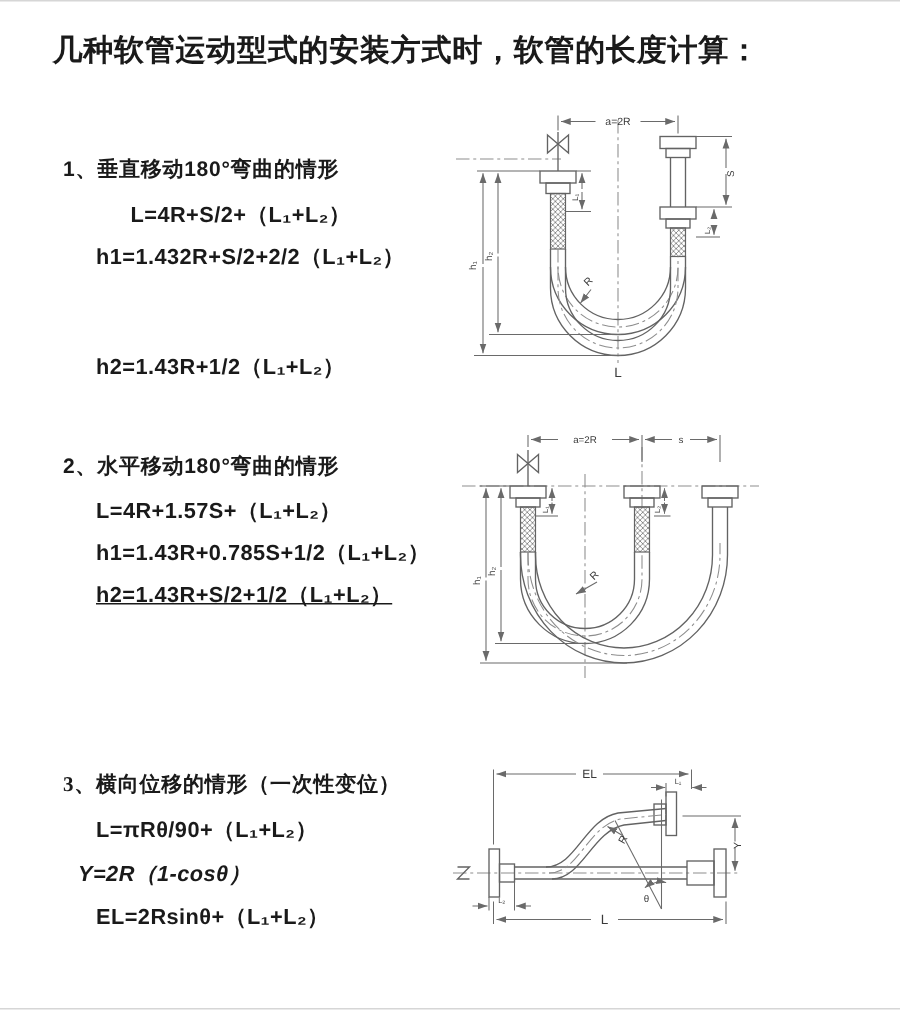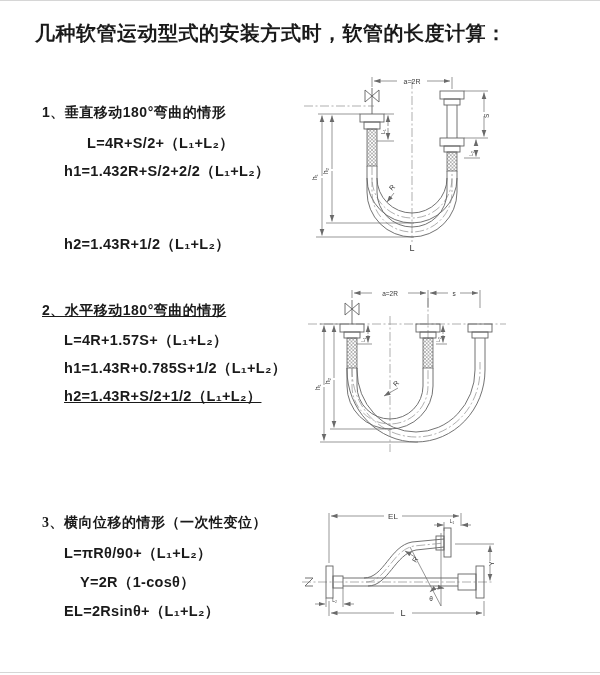--- a/index.html
+++ b/index.html
@@ -35,28 +35,28 @@
 <div class="page-edge edge-top"></div>
 <div class="page-edge edge-bottom"></div>
 
 <div class="title">几种软管运动型式的安装方式时，软管的长度计算：</div>
 
 <div class="sec-heading" style="left:42px; top:104px;">1、垂直移动180°弯曲的情形</div>
 <div class="formula" style="left:64px; top:134px;margin-left:23px;">L=4R+S/2+（L₁+L₂）</div>
 <div class="formula" style="left:64px; top:162px;">h1=1.432R+S/2+2/2（L₁+L₂）</div>
 <div class="formula" style="left:64px; top:190px;margin-top:45px;">h2=1.43R+1/2（L₁+L₂）</div>
 
-<div class="sec-heading" style="left:42px; top:302px;text-decoration:underline;">2、水平移动180°弯曲的情形</div>
+<div class="sec-heading" style="left:42px; top:302px;">2、水平移动180°弯曲的情形</div>
 <div class="formula" style="left:64px; top:331px;">L=4R+1.57S+（L₁+L₂）</div>
 <div class="formula" style="left:64px; top:359px;">h1=1.43R+0.785S+1/2（L₁+L₂）</div>
 <div class="formula" style="left:64px; top:387px;text-decoration:underline;">h2=1.43R+S/2+1/2（L₁+L₂）</div>
 
 <div class="sec-heading" style="left:42px; top:514px;font-family:Liberation Serif, serif;">3、横向位移的情形（一次性变位）</div>
 <div class="formula" style="left:64px; top:544px;">L=πRθ/90+（L₁+L₂）</div>
-<div class="formula" style="left:80px; top:573px;">Y=2R（1-cosθ）</div>
+<div class="formula" style="left:52px; top:573px;font-style:italic;">Y=2R（1-cosθ）</div>
 <div class="formula" style="left:64px; top:602px;">EL=2Rsinθ+（L₁+L₂）</div>
 
 <svg class="diagram" style="left:302px; top:66px;" width="290" height="190" viewBox="0 0 290 190">
   <defs>
     <pattern id="braid" width="3.5" height="3.5" patternUnits="userSpaceOnUse">
       <path d="M0,3.5 L3.5,0 M0,0 L3.5,3.5" stroke="#737373" stroke-width="0.5"></path>
     </pattern>
     <marker id="arw" markerWidth="7" markerHeight="6" refX="6.5" refY="3" orient="auto" markerUnits="userSpaceOnUse">
       <path d="M6.5,3 L0,0.7 L0,5.3 Z" fill="#6a6a6a"></path>
     </marker>

